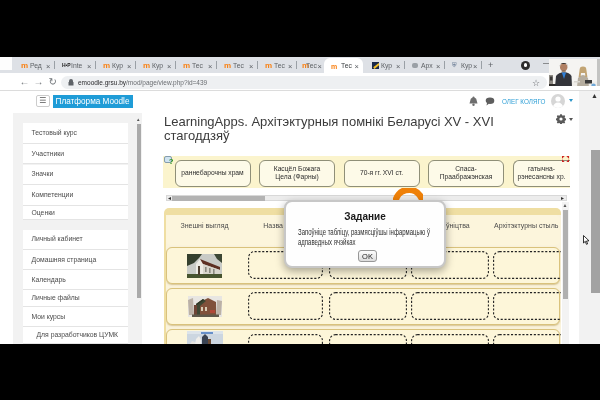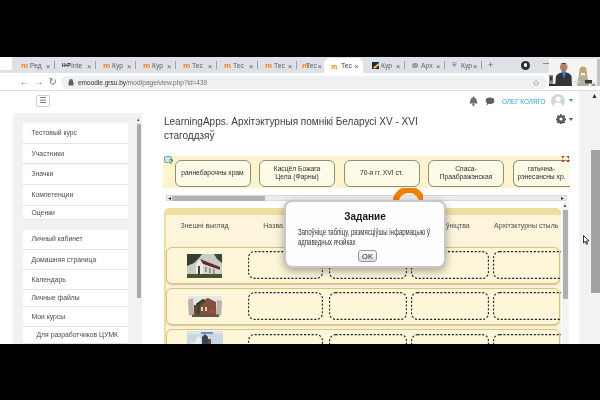--- a/index.html
+++ b/index.html
@@ -39,21 +39,21 @@
 
   
   #sidebar { left:13px; top:56px; width:129px; height:230.5px; background:#f2f2f2; }
   .sbi { left:9.5px; width:105px; background:#fff; border-bottom:1px solid #e4e4e4;
     font-size:6.8px; color:#4b4b4b; padding-left:9px; }
   .sbi span { position:absolute; top:50%; margin-top:-4px; }
   #sbscroll { left:123.5px; top:2px; width:4px; height:228px; background:#f2f2f2; }
   #sbthumb { left:0; top:9px; width:4px; height:174px; background:#aaaaaa; }
 
   
-  #title { left:164px; top:57.5px; width:420px; font-size:10px; line-height:14.5px;
+  #title { left:164px; top:57.5px; width:420px; font-size:13px; line-height:14.5px;
     color:#3b3b3b; }
 
   
   #labar { left:163px; top:99px; width:407px; height:32px; background:#fbf4cd; }
   .card { top:4px; width:76px; height:26.5px; background:#fdfae8;
     border:1px solid #8f8f78; border-radius:6px; color:#2c2c2c; font-size:6.7px;
     text-align:center; display:flex; align-items:center; justify-content:center;
     line-height:7.8px; }
   #hscroll { left:165.5px; top:137.5px; width:401px; height:6px; background:#ececec;
     border:0.5px solid #d8d8d8; }
@@ -187,20 +187,21 @@
             <path d="M1 3 V2 a2 2 0 0 1 4 0 V3 Z M0.5 3 h5 v3.5 h-5 Z" fill="#5f6368"></path>
           </svg>
       </div>
       <div id="urltext" class="t">emoodle.grsu.by<span style="color:#6a6d71;">/mod/page/view.php?id=439</span></div>
       <div style="right:7px;top:2px;font-size:9px;color:#5f6368;">☆</div>
     </div>
   </div>
 
   <div id="mnav">
     <div id="hamb">☰</div>
+    <div id="mbtn">Платформа Moodle</div>
     <div style="left:469px;top:5px;width:9px;height:10px;">
       <svg width="9" height="10" viewBox="0 0 9 10">
           <path d="M4.5 0.5 a1 1 0 0 1 1 1 q2.3 0.8 2.3 3.6 l0.7 2.4 h-8 l0.7 -2.4 q0 -2.8 2.3 -3.6 a1 1 0 0 1 1 -1 Z" fill="#6e6e6e"></path>
           <circle cx="4.5" cy="8.7" r="1.2" fill="#6e6e6e"></circle>
         </svg>
     </div>
     <div style="left:485px;top:5.5px;width:10px;height:9px;">
       <svg width="10" height="9" viewBox="0 0 10 9">
           <path d="M5 0.5 q4.3 0 4.3 3.2 q0 3.2 -4.3 3.2 q-0.6 0 -1.2 -0.1 l-2.3 1.7 l0.5 -2.4 q-1.3 -0.9 -1.3 -2.4 q0 -3.2 4.3 -3.2 Z" fill="#5e5e5e"></path>
         </svg>

